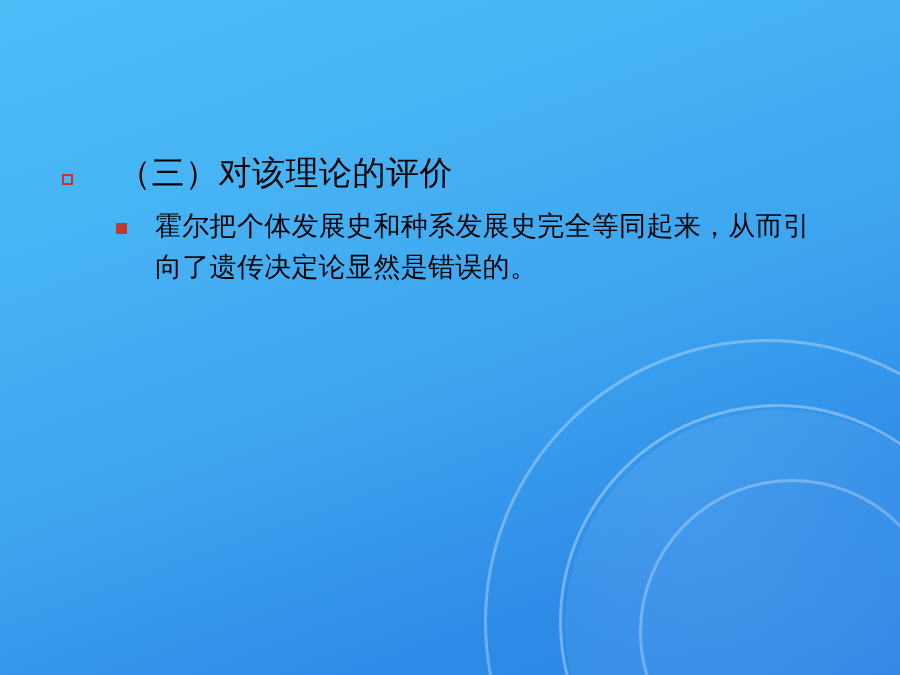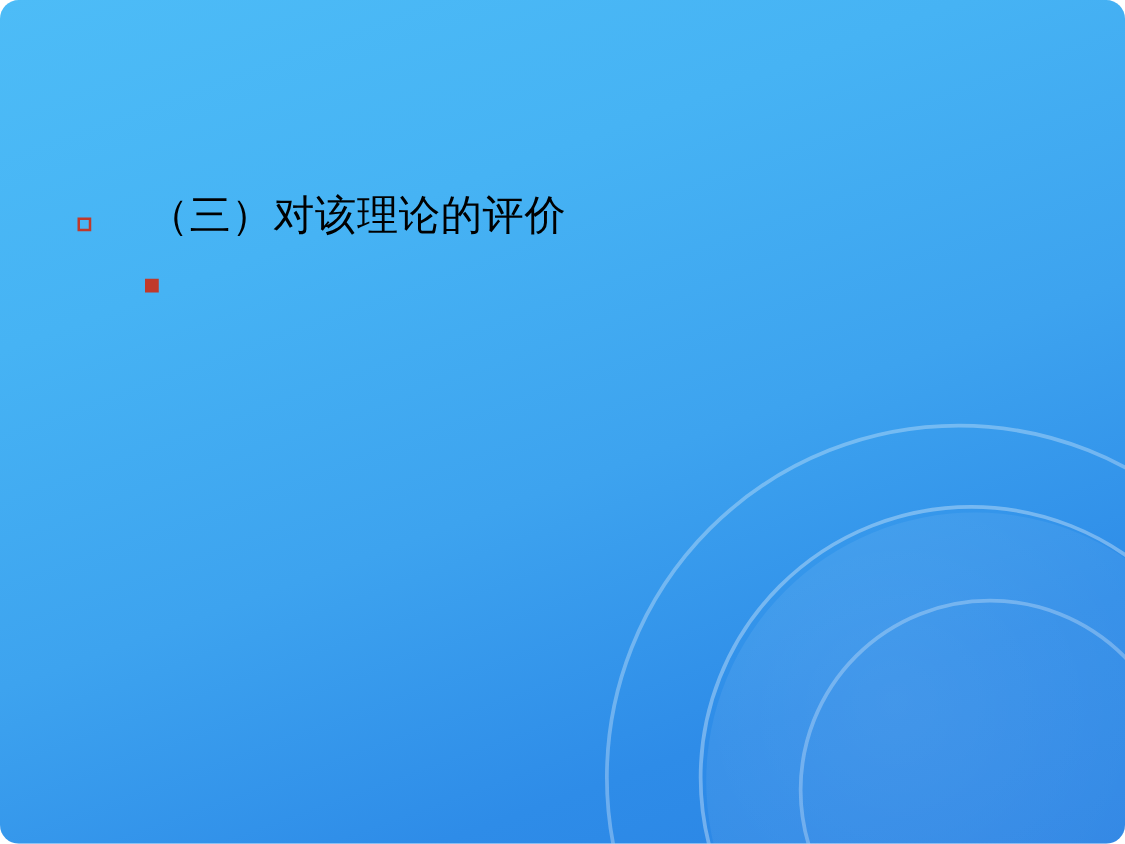--- a/index.html
+++ b/index.html
@@ -11,21 +11,20 @@
     height: 675px;
     overflow: hidden;
     font-family: "Liberation Serif", serif;
   }
   .slide {
     position: relative;
     width: 900px;
     height: 675px;
     background: linear-gradient(160deg, #4dbcf7 0%, #46b3f4 28%, #3da3ef 55%, #2e8ce8 80%, #2a83e4 100%);
     overflow: hidden;
-    border-radius: 15px;
   }
   
   .arc {
     position: absolute;
     border-radius: 50%;
     border-style: solid;
     border-color: rgba(255,255,255,0.30);
     background: transparent;
     pointer-events: none;
   }
@@ -141,15 +140,19 @@
       <span class="bullet-sq"></span>
       <span class="text1">（三）对该理论的评价</span>
     </div>
 
     <div class="spacer-mid"></div>
 
     <div class="lvl2">
       <span class="bullet-fill"></span>
     </div>
 
+    <div class="lvl2">
+      <span class="bullet-fill"></span>
+      <span class="text2">霍尔把个体发展史和种系发展史完全等同起来，从而引向了遗传决定论显然是错误的。</span>
+    </div>
 
   </div>
 </div>
 
 </body></html>

